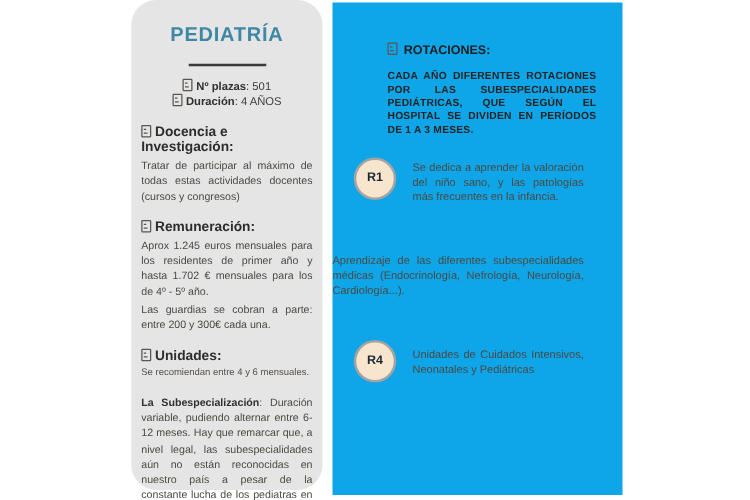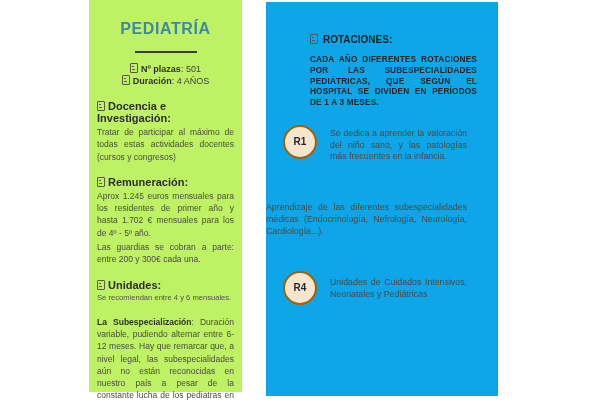--- a/index.html
+++ b/index.html
@@ -1,21 +1,21 @@
 <!DOCTYPE html>
 <html><head>
 <meta charset="utf-8">
 <style>
   html,body{margin:0;padding:0;background:#ffffff;}
   .canvas{position:relative;width:600px;height:400px;background:#ffffff;overflow:hidden;
           font-family:"Liberation Sans",sans-serif;-webkit-font-smoothing:antialiased;}
 
   
-  .left-panel{position:absolute;left:89px;top:0;width:153px;height:392px;
-              background:#bef264;box-sizing:border-box;padding:14px 8px 0 8px;}
+  .left-panel{position:absolute;left:105px;top:0;width:153px;height:392px;
+              background:#e5e5e5;box-sizing:border-box;padding:14px 8px 0 8px;border-radius:20px;}
   .title{margin:6px 0 0;text-align:center;font-size:16px;font-weight:bold;
          letter-spacing:.6px;color:#3f88a5;}
   .divider{width:62px;height:2px;background:#3a3a3a;margin:13px auto 10px;}
   .stats{text-align:center;font-size:9px;line-height:12px;color:#3d3d3d;}
   .b{font-weight:bold;color:#2f2f2f;}
   .sec-h{font-size:11px;font-weight:bold;color:#2d2d2d;margin:13px 0 2px;}
   .para{font-size:8.5px;line-height:12.3px;text-align:justify;color:#4a4a42;margin:0 0 2px;}
   .note{font-size:7.6px;line-height:10px;color:#55514b;margin:1px 0 0;}
   .sub-para{margin-top:13px;}
 
@@ -30,21 +30,21 @@
   .right-panel{position:absolute;left:266px;top:2px;width:232px;height:394px;
                background:#0ea5e9;box-sizing:border-box;padding-top:32px;}
   .rot-head{margin:0 21px 0 44px;font-size:10px;font-weight:bold;color:#1d1d1d;}
   .intro{margin:10px 21px 0 44px;font-size:8.2px;font-weight:bold;line-height:10.8px;
          text-align:justify;color:#242424;letter-spacing:.2px;}
   .rot-row{display:flex;align-items:flex-start;}
   .row-r1{margin-top:16px;}
   .row-r23{margin-top:22px;}
   .row-r4{margin-top:25px;}
   .badges{flex:0 0 64px;display:flex;}
-  .circle{border-radius:50%;background:#f7e5cd;border:2px solid #a16207;
+  .circle{border-radius:50%;background:#f7e5cd;border:2px solid #a3a3a3;
           color:#1c2733;font-weight:bold;display:flex;align-items:center;
           justify-content:center;box-sizing:border-box;}
   .lg{width:34px;height:34px;font-size:10px;}
   .sm{width:26px;height:26px;font-size:9px;}
   .c-off1{margin-left:17px;}
   .c-off2{margin-left:9px;}
   .c-gap{margin-left:7px;}
   .mt10{margin-top:10px;}
   .rot-text{flex:1;margin-right:31px;font-size:8.8px;line-height:11.6px;
             text-align:justify;color:#4a4a42;}

